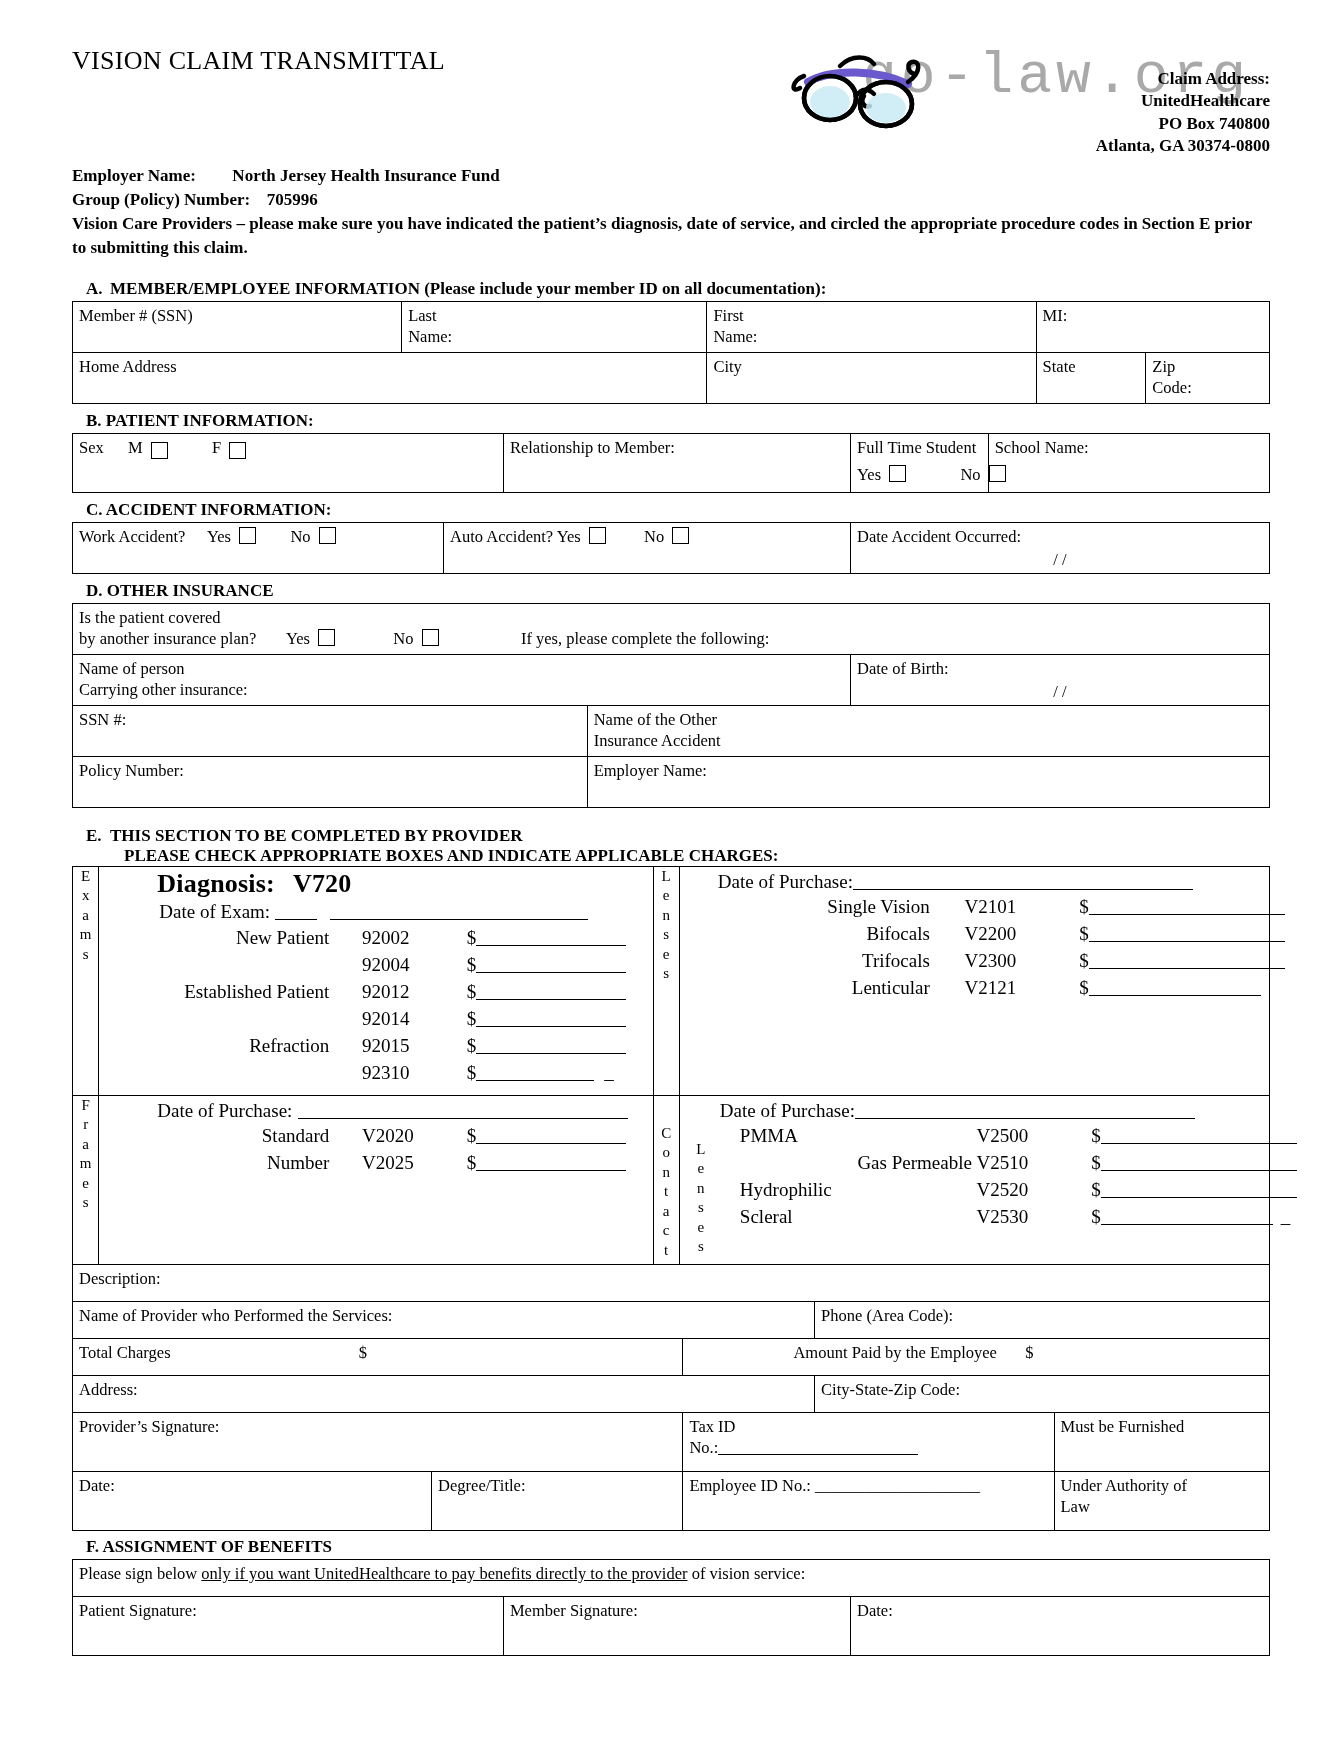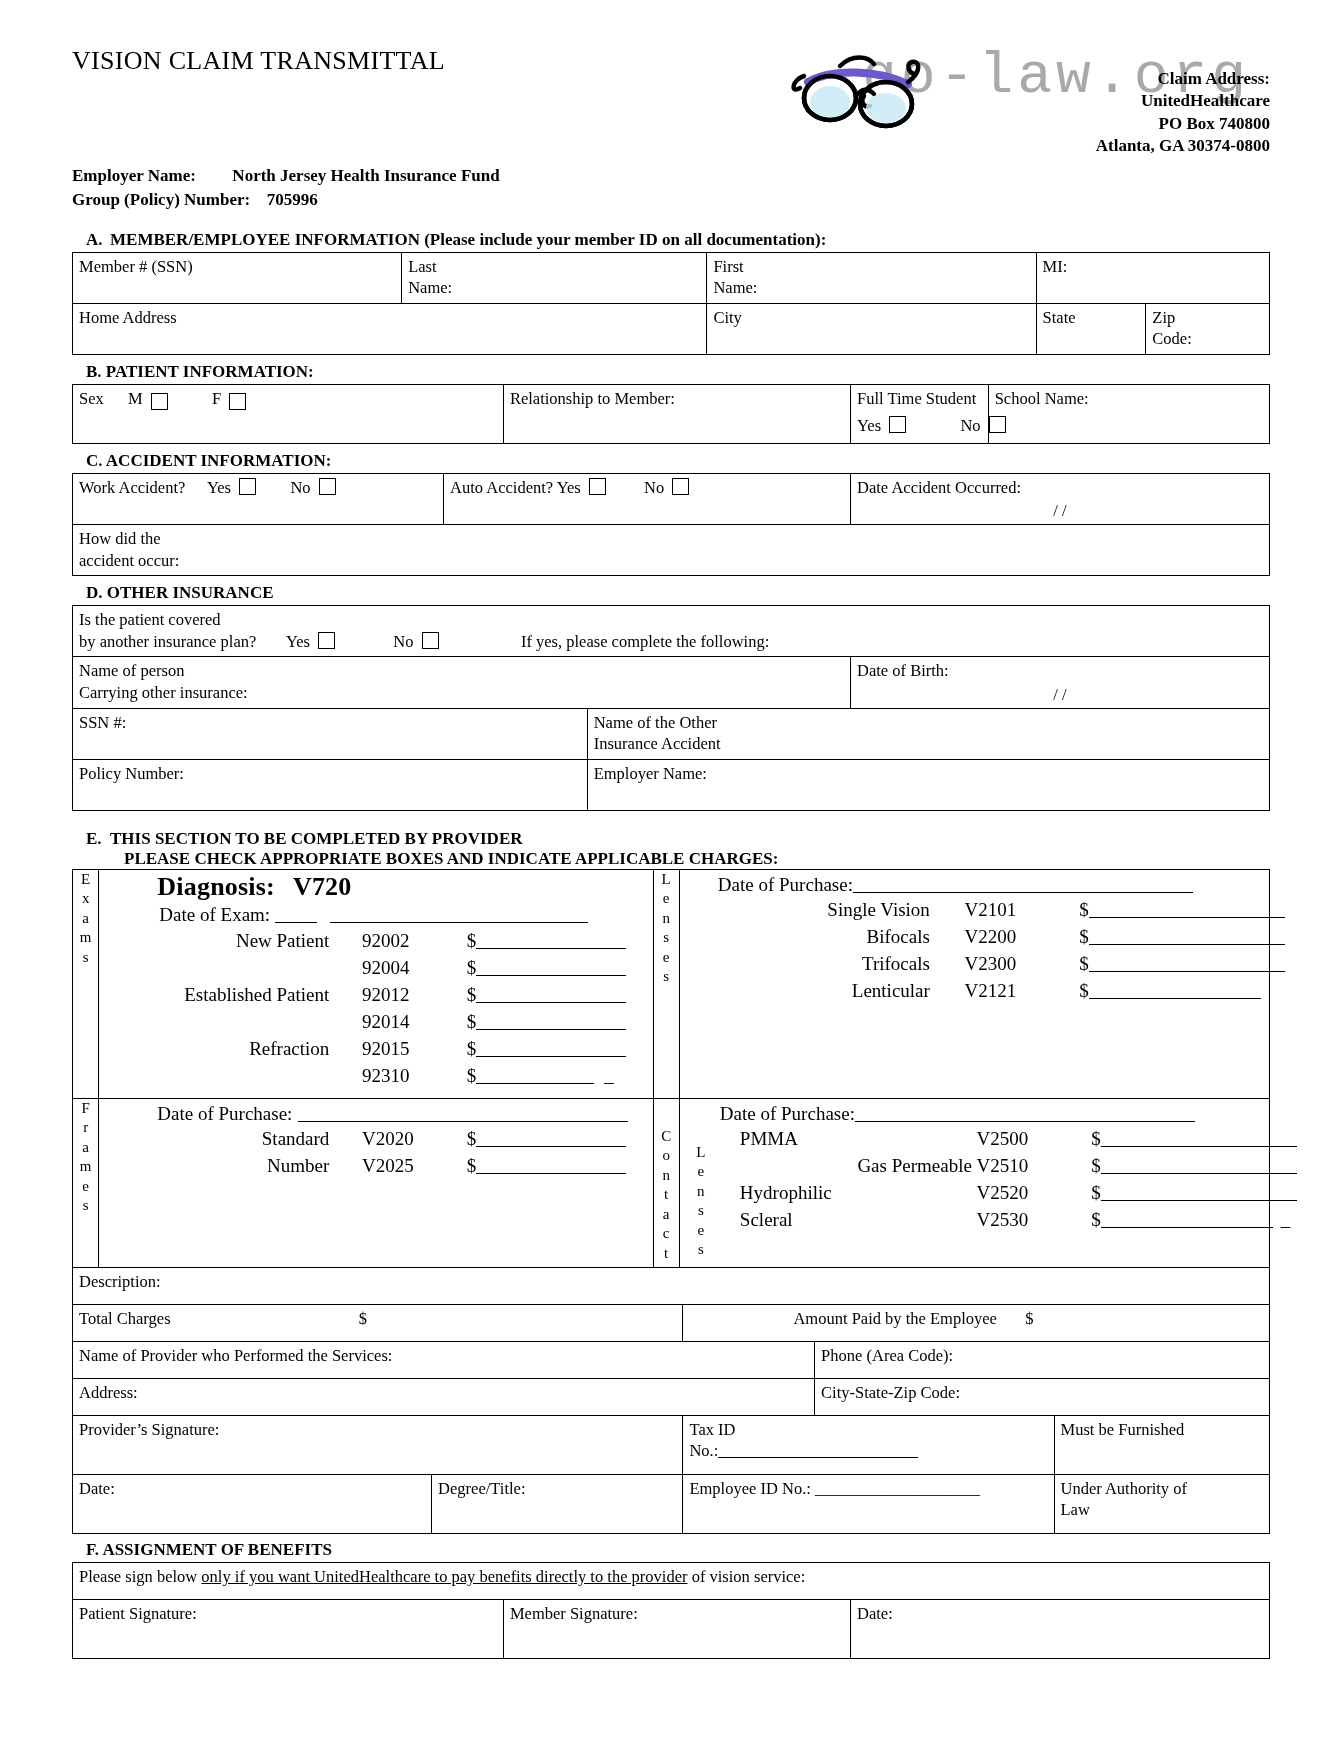--- a/index.html
+++ b/index.html
@@ -138,20 +138,21 @@
     <div>
       <span>Employer Name:</span>
       <span class="ind"></span>
       <span>North Jersey Health Insurance Fund</span>
     </div>
     <div>
       <span>Group (Policy) Number:</span>
       <span style="display:inline-block;width:8px"></span>
       <span>705996</span>
     </div>
+    <div style="max-width:1185px">Vision Care Providers – please make sure you have indicated the patient’s diagnosis, date of service, and circled the appropriate procedure codes in Section E prior to submitting this claim.</div>
   </div>
 
   <div class="sec-h">
     <span class="ltr">A.</span><span>MEMBER/EMPLOYEE INFORMATION (Please include your member ID on all documentation):</span>
   </div>
   <table class="frm">
     <colgroup>
           <col style="width:27.5%">
           <col style="width:25.5%">
           <col style="width:27.5%">
@@ -252,26 +253,20 @@
         <span class="cb"></span>
         <span style="display:inline-block;width:26px"></span>
         <span>No</span>
         <span class="cb"></span>
       </td>
       <td class="h44">
         <div>Date Accident Occurred:</div>
         <div style="text-align:center;margin-top:2px">/                    /</div>
       </td>
     </tr>
-    <tr>
-      <td class="h44 l2" colspan="3">
-        <div>How did the</div>
-        <div>accident occur:</div>
-      </td>
-    </tr>
   </tbody>
       </table>
 
   <div class="sec-h tight">D.  OTHER INSURANCE</div>
   <table class="frm">
     <colgroup>
           <col style="width:43%">
           <col style="width:22%">
           <col style="width:35%">
         </colgroup>
@@ -459,35 +454,35 @@
           <col style="width:20%">
           <col style="width:18%">
         </colgroup>
 
     <tbody>
           <tr>
       <td class="h30" colspan="5"><span>Description:</span></td>
     </tr>
 
     <tr>
+      <td class="h30" colspan="3"><span>Name of Provider who Performed the Services:</span></td>
+      <td class="h30" colspan="2"><span>Phone (Area Code):</span></td>
+    </tr>
+
+    <tr>
       <td class="h30" colspan="2">
         <span>Total Charges</span>
         <span style="display:inline-block;width:180px"></span>
         <span>$</span>
       </td>
       <td class="h30" colspan="3" style="text-align:left;padding-left:110px">
         <span>Amount Paid by the Employee</span>
         <span style="display:inline-block;width:20px"></span>
         <span>$</span>
       </td>
-    </tr>
-
-    <tr>
-      <td class="h30" colspan="3"><span>Name of Provider who Performed the Services:</span></td>
-      <td class="h30" colspan="2"><span>Phone (Area Code):</span></td>
     </tr>
 
     <tr>
       <td class="h30" colspan="3"><span>Address:</span></td>
       <td class="h30" colspan="2"><span>City-State-Zip Code:</span></td>
     </tr>
 
     <tr>
       <td class="h52" colspan="2"><span>Provider’s Signature:</span></td>
       <td class="h52" colspan="2">

